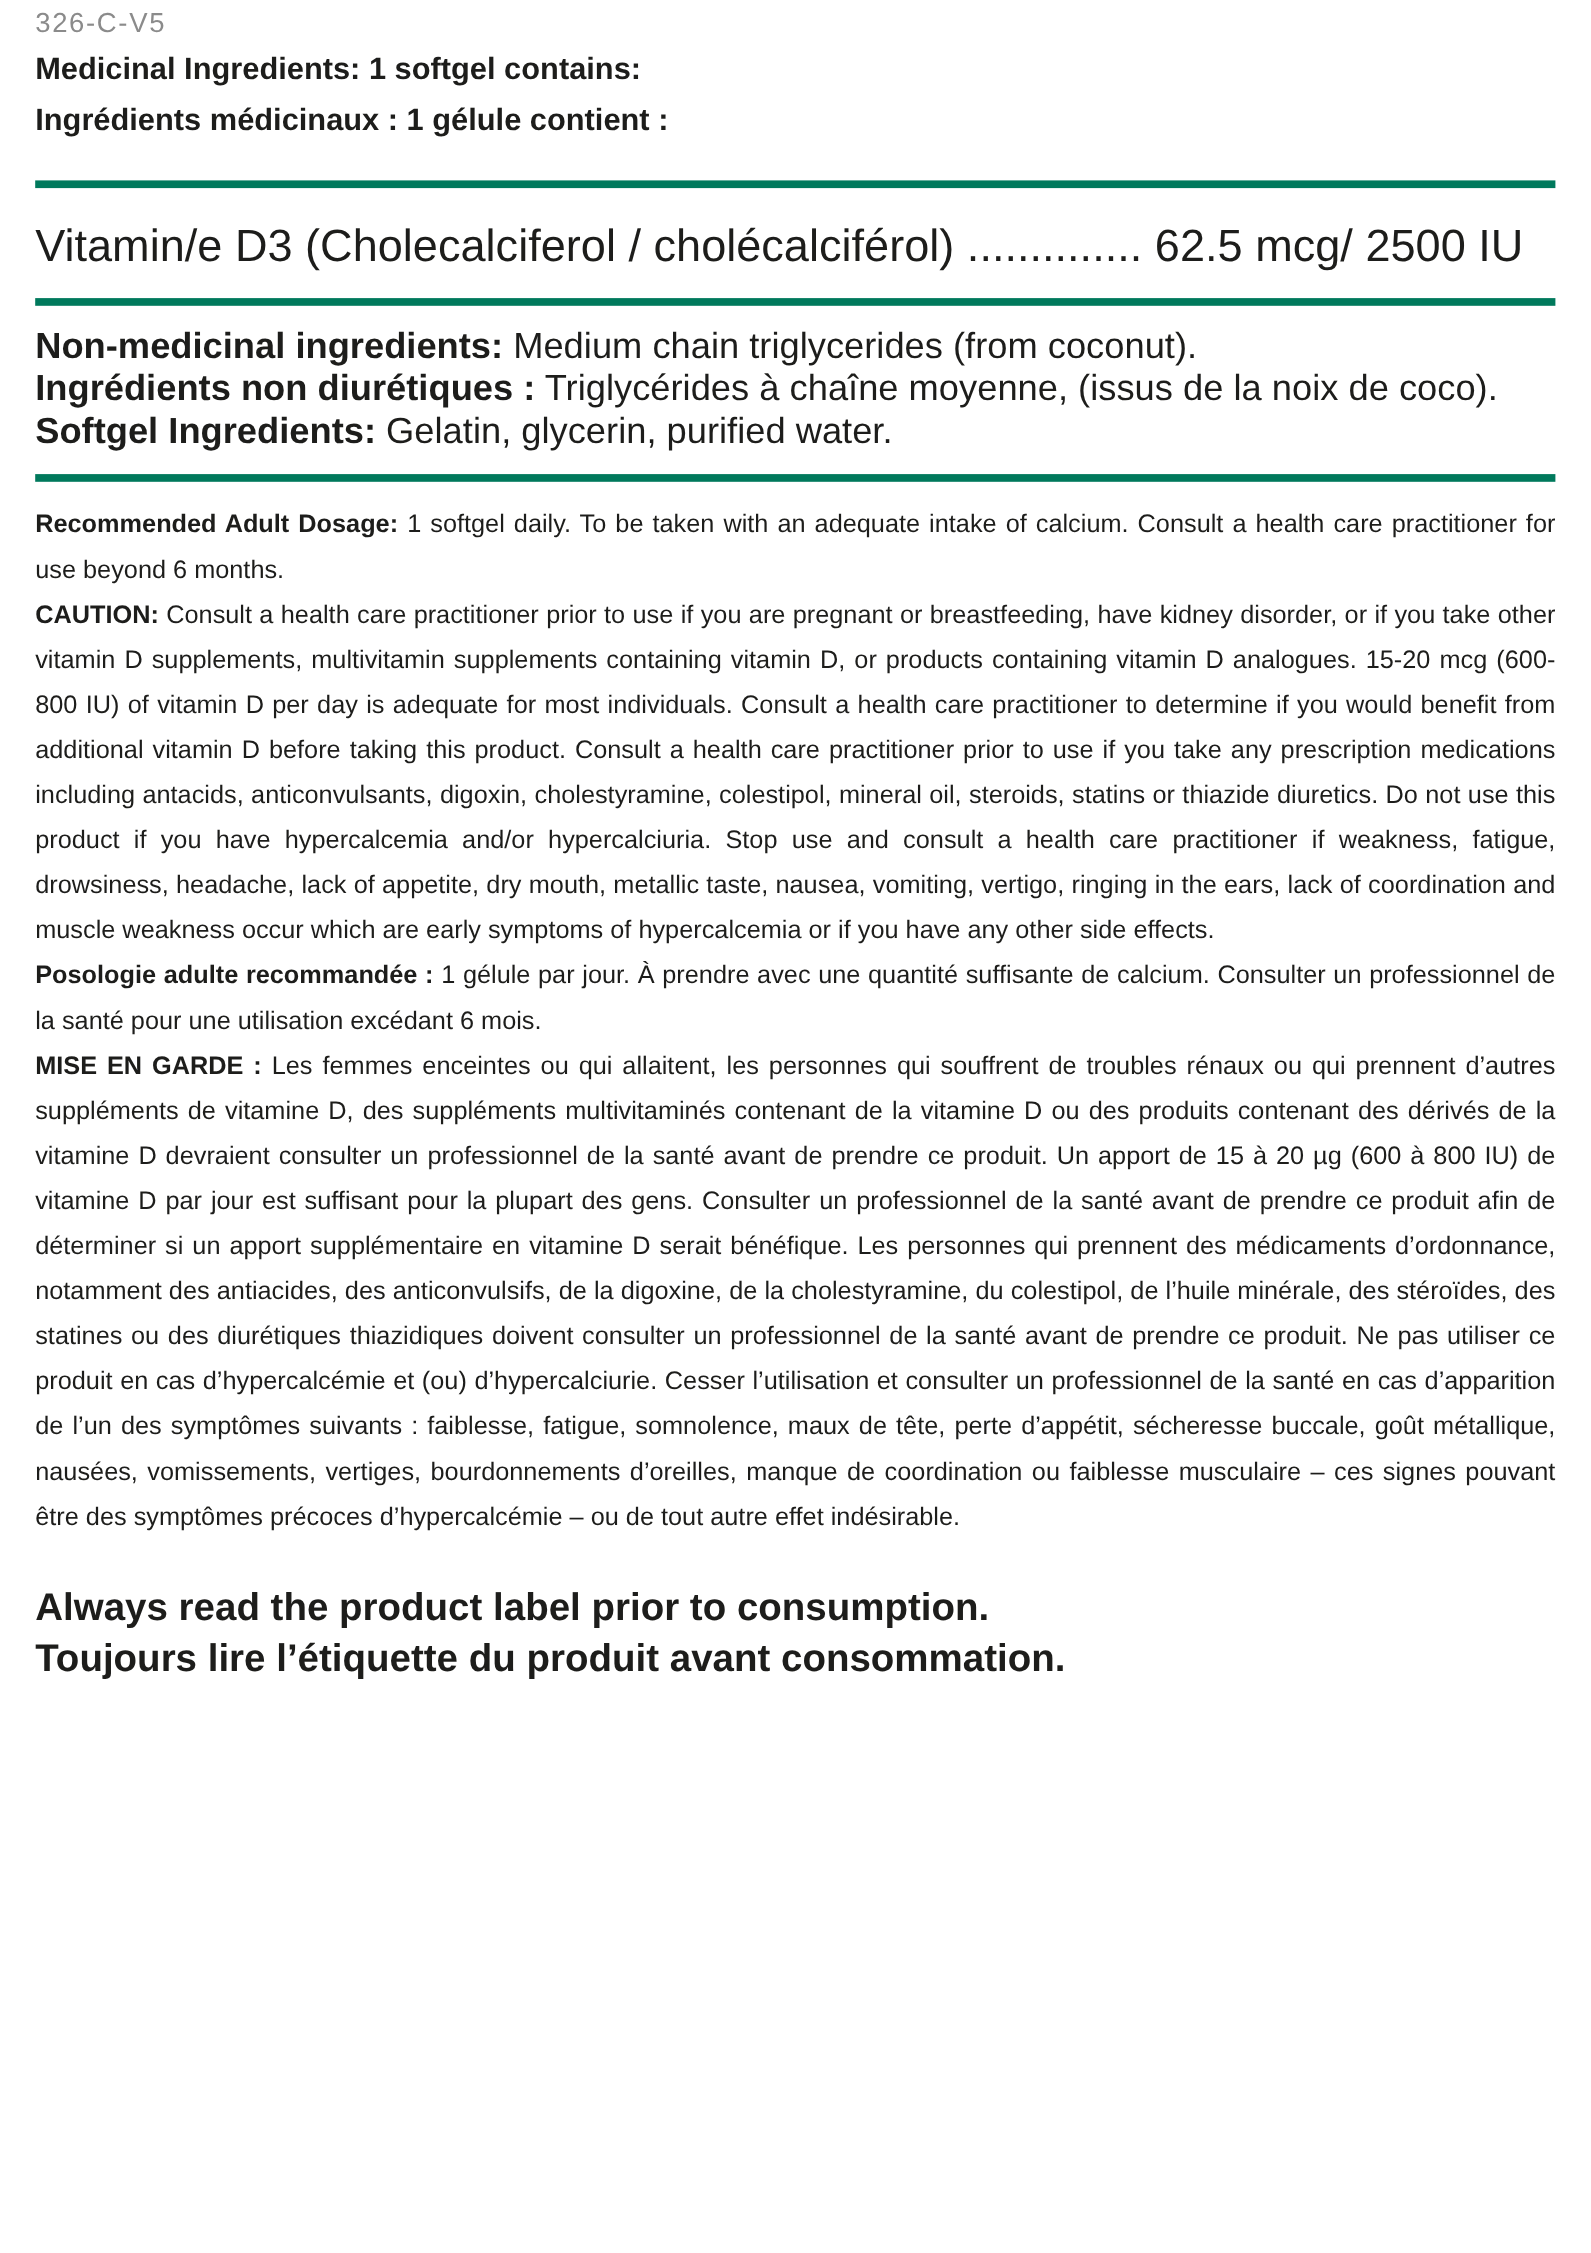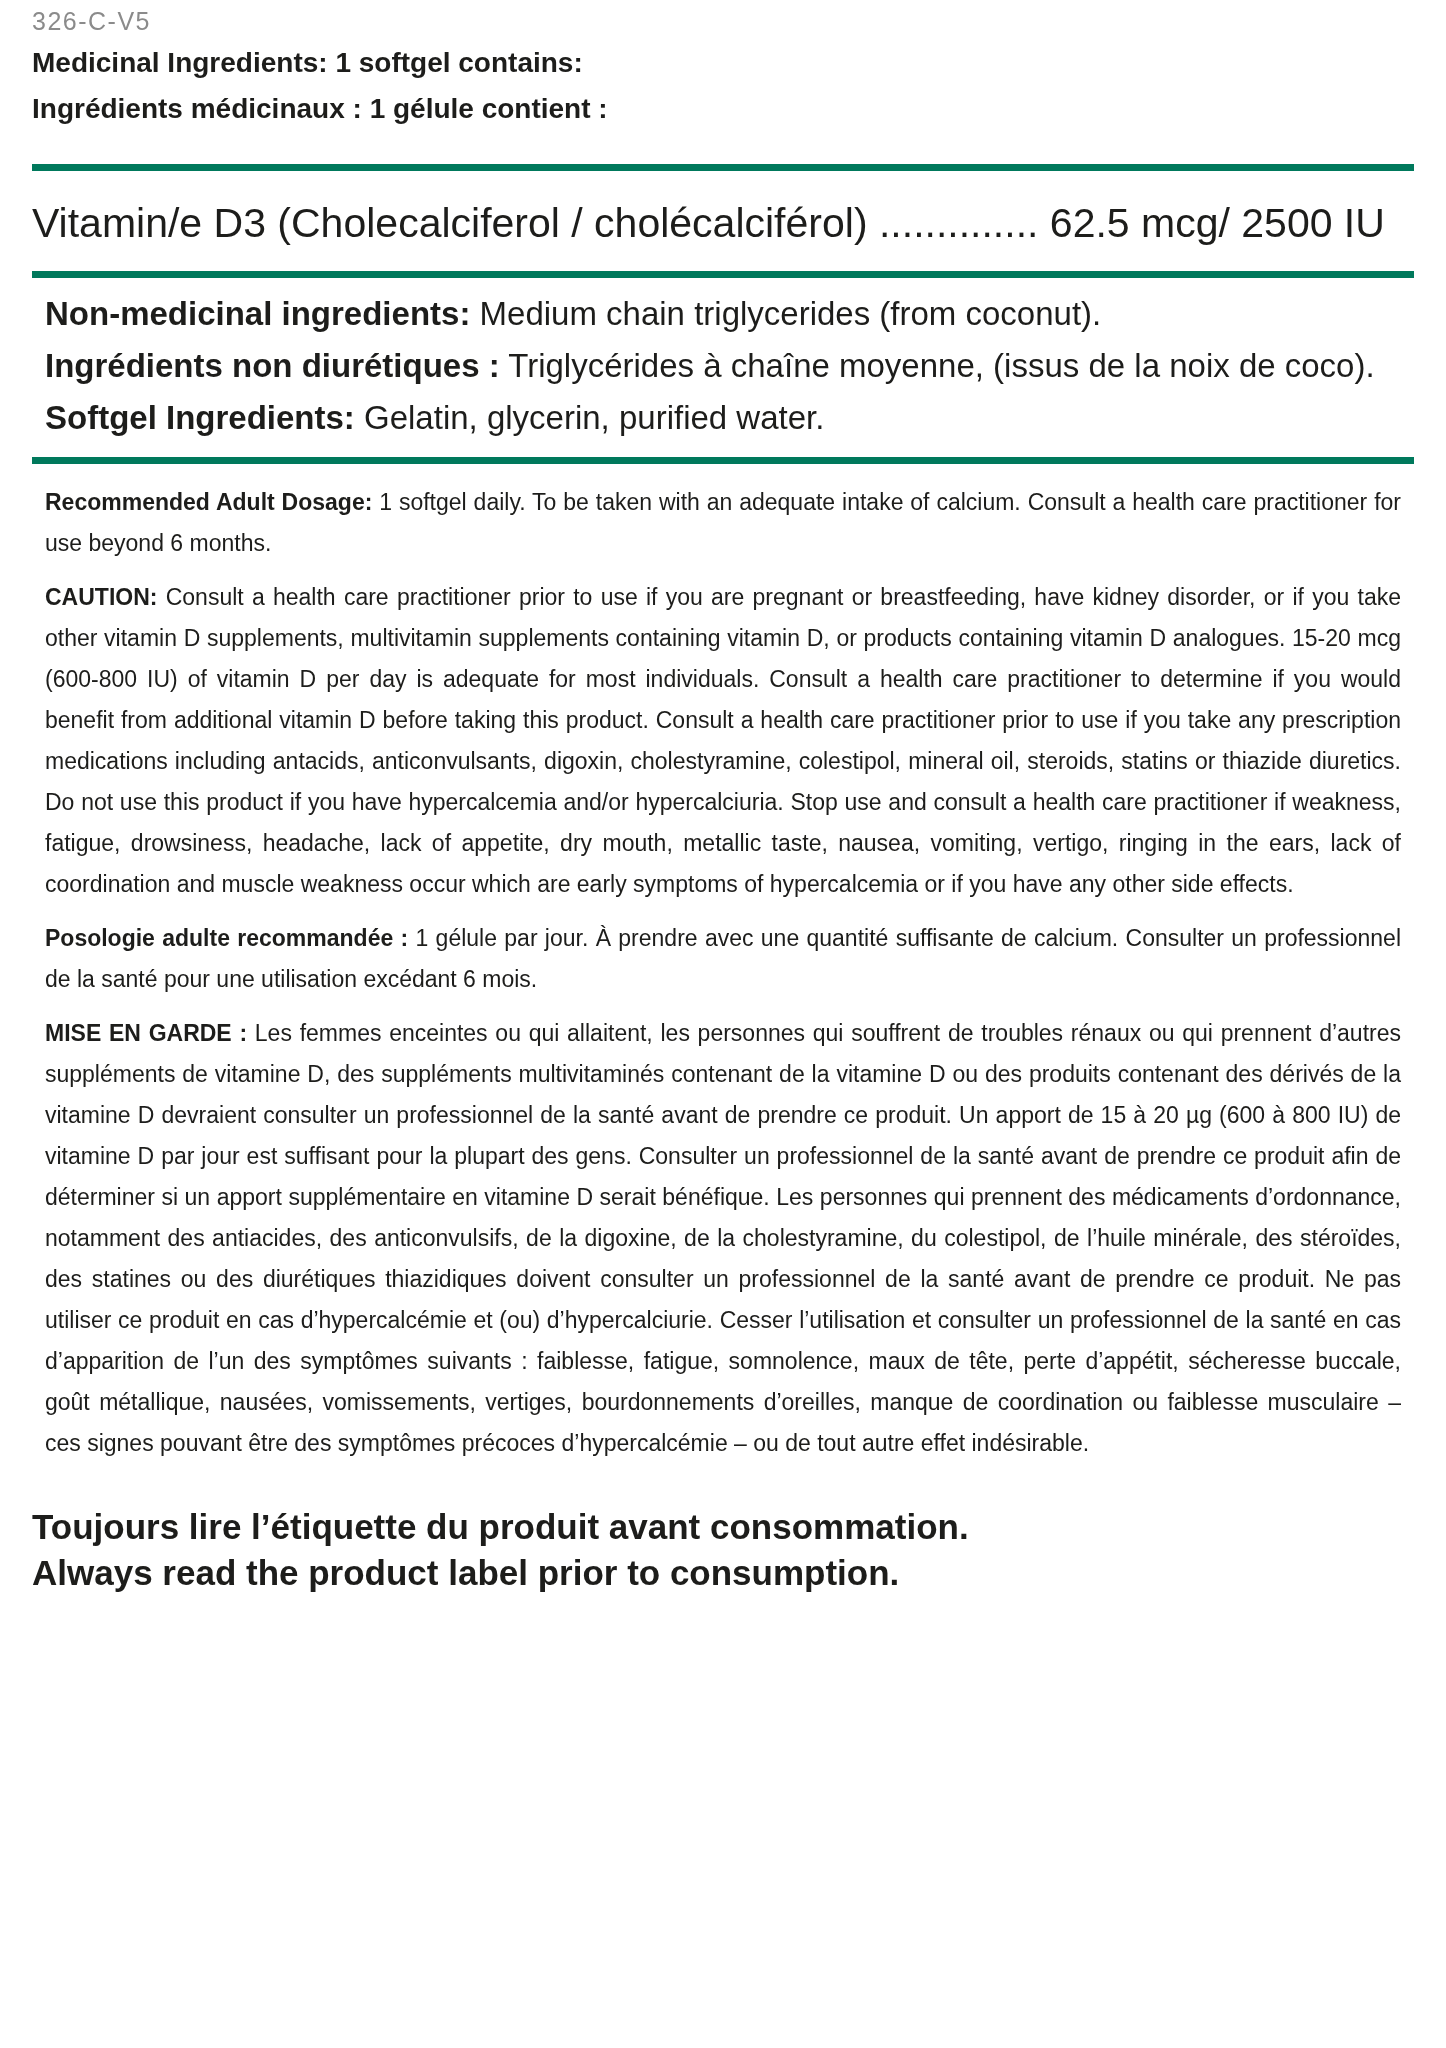--- a/index.html
+++ b/index.html
@@ -42,21 +42,21 @@
     font-size: 41px;
     line-height: 40px;
     white-space: nowrap;
   }
   .nm-section {
     margin-top: 16px;
     font-size: 33px;
     line-height: 39px;
   }
   .nm-section p, .dosage-section p {
-    margin: 13px;
+    margin: 0;
     text-align: justify;
   }
   .dosage-section {
     margin-top: 18px;
     font-size: 23px;
     line-height: 41px;
   }
   strong { font-weight: 700; }
   .footer {
     margin-top: 40px;
@@ -93,17 +93,17 @@
   <div class="rule rule-3"></div>
 
   <div class="dosage-section">
     <p><strong>Recommended Adult Dosage:</strong><span> 1 softgel daily. To be taken with an adequate intake of calcium. Consult a health care practitioner for use beyond 6 months.</span></p>
     <p><strong>CAUTION:</strong><span> Consult a health care practitioner prior to use if you are pregnant or breastfeeding, have kidney disorder, or if you take other vitamin D supplements, multivitamin supplements containing vitamin D, or products containing vitamin D analogues. 15-20 mcg (600-800 IU) of vitamin D per day is adequate for most individuals. Consult a health care practitioner to determine if you would benefit from additional vitamin D before taking this product. Consult a health care practitioner prior to use if you take any prescription medications including antacids, anticonvulsants, digoxin, cholestyramine, colestipol, mineral oil, steroids, statins or thiazide diuretics. Do not use this product if you have hypercalcemia and/or hypercalciuria. Stop use and consult a health care practitioner if weakness, fatigue, drowsiness, headache, lack of appetite, dry mouth, metallic taste, nausea, vomiting, vertigo, ringing in the ears, lack of coordination and muscle weakness occur which are early symptoms of hypercalcemia or if you have any other side effects.</span></p>
     <p><strong>Posologie adulte recommandée :</strong><span> 1 gélule par jour. À prendre avec une quantité suffisante de calcium. Consulter un professionnel de la santé pour une utilisation excédant 6 mois.</span></p>
     <p><strong>MISE EN GARDE :</strong><span> Les femmes enceintes ou qui allaitent, les personnes qui souffrent de troubles rénaux ou qui prennent d’autres suppléments de vitamine D, des suppléments multivitaminés contenant de la vitamine D ou des produits contenant des dérivés de la vitamine D devraient consulter un professionnel de la santé avant de prendre ce produit. Un apport de 15 à 20 µg (600 à 800 IU) de vitamine D par jour est suffisant pour la plupart des gens. Consulter un professionnel de la santé avant de prendre ce produit afin de déterminer si un apport supplémentaire en vitamine D serait bénéfique. Les personnes qui prennent des médicaments d’ordonnance, notamment des antiacides, des anticonvulsifs, de la digoxine, de la cholestyramine, du colestipol, de l’huile minérale, des stéroïdes, des statines ou des diurétiques thiazidiques doivent consulter un professionnel de la santé avant de prendre ce produit. Ne pas utiliser ce produit en cas d’hypercalcémie et (ou) d’hypercalciurie. Cesser l’utilisation et consulter un professionnel de la santé en cas d’apparition de l’un des symptômes suivants : faiblesse, fatigue, somnolence, maux de tête, perte d’appétit, sécheresse buccale, goût métallique, nausées, vomissements, vertiges, bourdonnements d’oreilles, manque de coordination ou faiblesse musculaire – ces signes pouvant être des symptômes précoces d’hypercalcémie – ou de tout autre effet indésirable.</span></p>
   </div>
 
   <div class="footer">
+    <div>Always read the product label prior to consumption.</div>
     <div>Toujours lire l’étiquette du produit avant consommation.</div>
-    <div>Always read the product label prior to consumption.</div>
   </div>
 
 </div>
 
 </body></html>

